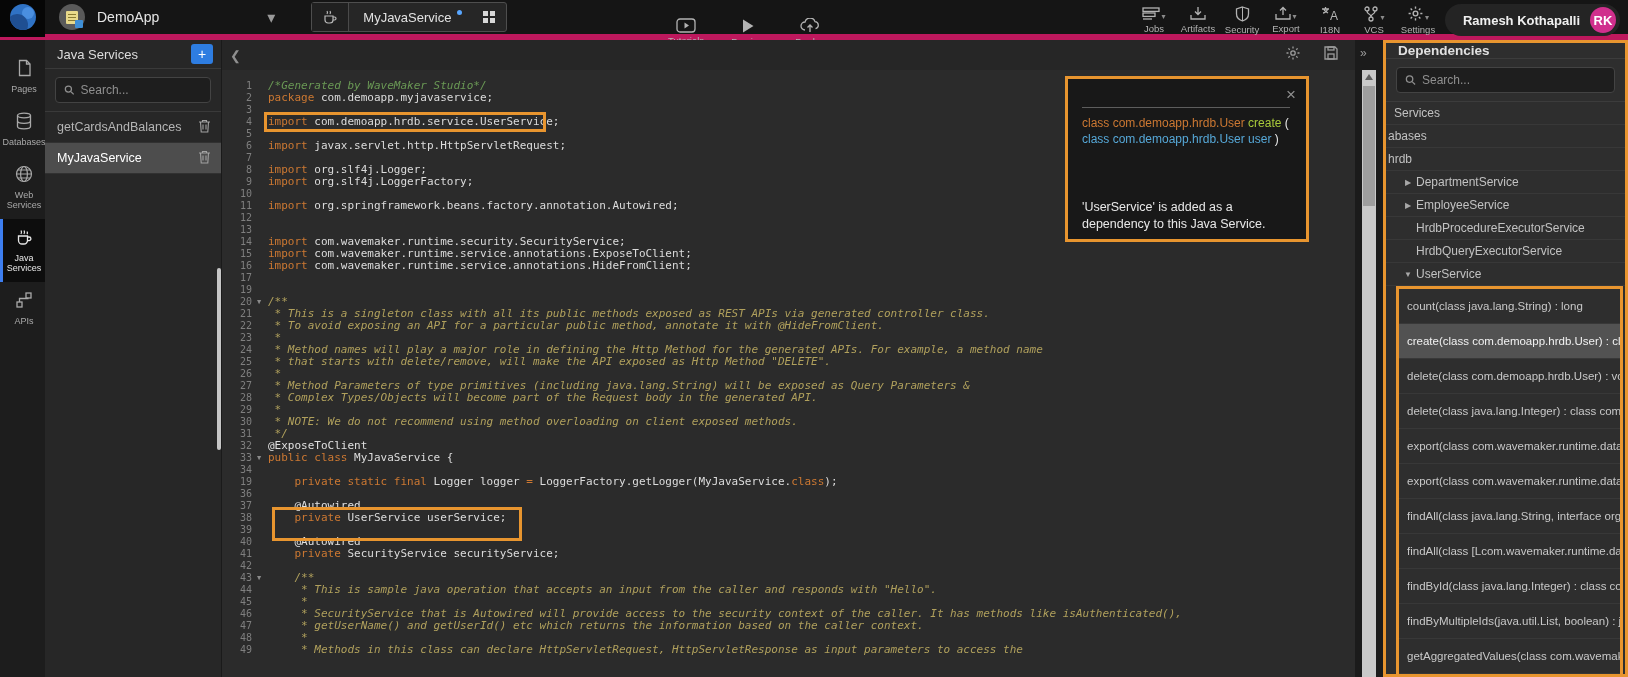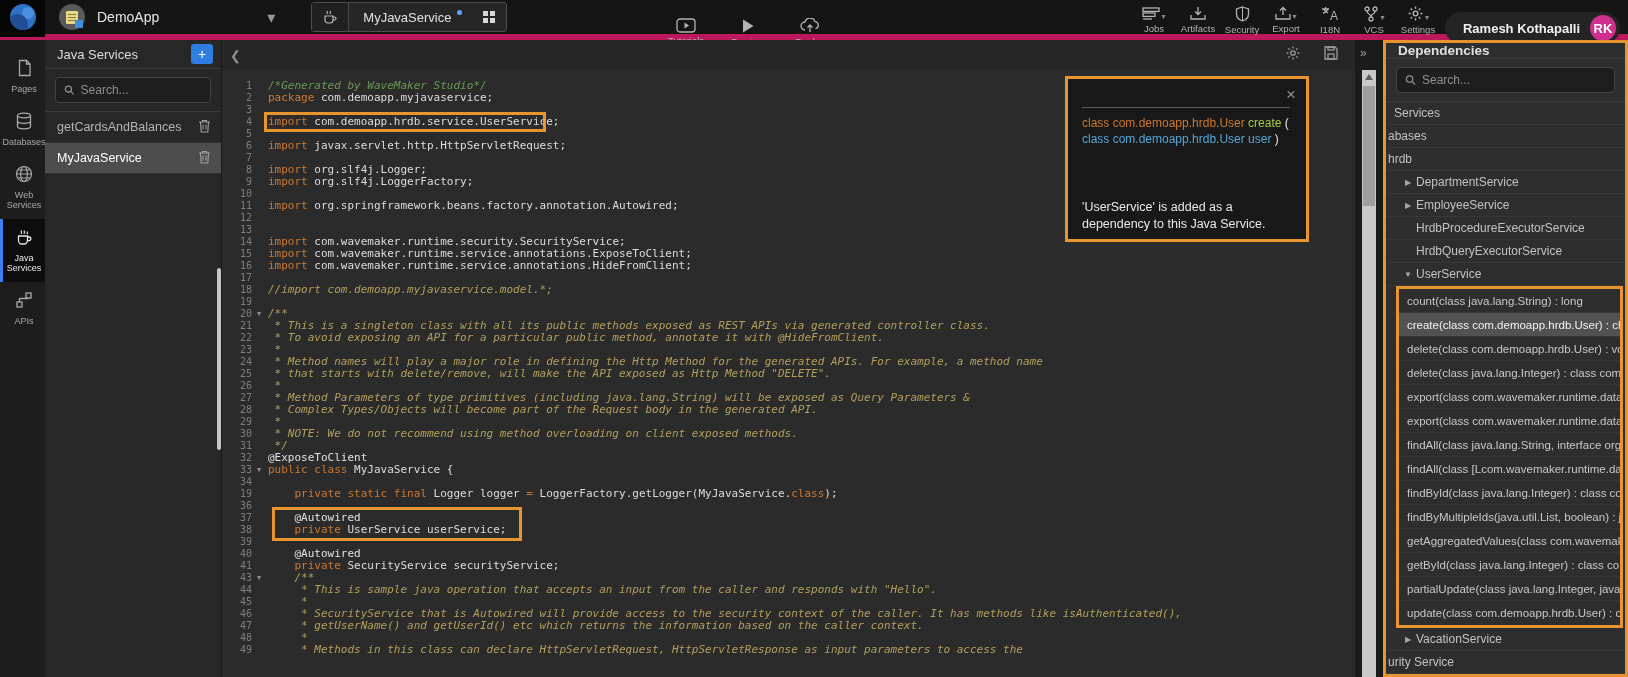--- a/index.html
+++ b/index.html
@@ -31,21 +31,21 @@
 
   .center-actions { position:absolute; left:668px; top:12px; height:40px; display:flex; gap:26px; }
   .tb-item { display:flex; flex-direction:column; align-items:center; justify-content:center; gap:2px; color:#b3b3b3; cursor:pointer; min-width:36px; }
   .tb-item svg { display:block; }
   .tb-item .lbl { font-size:9.5px; color:#b3b3b3; white-space:nowrap; }
 
   .right-actions { position:absolute; left:1136px; top:0; height:40px; display:flex; gap:8px; align-items:center; }
   .tb-item .iconrow { display:flex; align-items:flex-end; gap:1px; }
   .mini-chev { color:#8a8a8a; font-size:8px; line-height:8px; }
 
-  .user-pill { position:absolute; right:8px; top:4px; height:32px; background:#242424; border-radius:17px; display:flex; align-items:center; gap:10px; padding:0 4px 0 18px; cursor:pointer;margin-top:8px; }
+  .user-pill { position:absolute; right:8px; top:4px; height:32px; background:#242424; border-radius:17px; display:flex; align-items:center; gap:10px; padding:0 4px 0 18px; cursor:pointer; }
   .user-name { color:#f0f0f0; font-size:13px; font-weight:bold; }
   .avatar { width:26px; height:26px; border-radius:50%; color:#fff; font-size:13px; font-weight:bold; display:flex; align-items:center; justify-content:center; }
 
   
   .main { flex:1; display:flex; min-height:0; }
 
   
   .rail { width:45px; background:#1d1d1d; display:flex; flex-direction:column; padding-top:10px; flex:0 0 45px; }
   .rail-item { display:flex; flex-direction:column; align-items:center; gap:3px; padding:9px 19px; color:#a9a9a9; cursor:pointer; border-left:3px solid transparent; }
   .rail-item .rlbl { font-size:9px; text-align:center; line-height:10px; color:#a9a9a9; }
@@ -106,21 +106,21 @@
 
   
   .dep-panel { width:245px; flex:0 0 245px; background:#2e2e2e; border:3px solid #e8952f; display:flex; flex-direction:column; position:relative; overflow:hidden; }
   .dep-head { height:30px; display:flex; align-items:center; padding:0 12px; border-bottom:1px solid #3c3c3c; }
   .dep-title { color:#e0e0e0; font-size:13.5px; font-weight:bold; }
   .dep-search { padding:8px 10px; border-bottom:1px solid #3c3c3c; }
   .dep-tree { flex:1; position:relative; }
   .tree-row { height:23px; display:flex; align-items:center; border-bottom:1px solid #383838; color:#c2c2c2; font-size:12px; white-space:nowrap; overflow:hidden; cursor:pointer; }
   .tree-row .arr { width:16px; flex:0 0 16px; text-align:center; color:#a8a8a8; font-size:8px; }
   .methods-box { border:3px solid #e8952f; margin-left:10px; margin-right:2px; }
-  .m-row { height:24px; display:flex; align-items:center; padding-left:8px; border-bottom:1px solid #383838; color:#c8c8c8; font-size:11.5px; white-space:nowrap; overflow:hidden; cursor:pointer; }
+  .m-row { height:35px; display:flex; align-items:center; padding-left:8px; border-bottom:1px solid #383838; color:#c8c8c8; font-size:11.5px; white-space:nowrap; overflow:hidden; cursor:pointer; }
   .m-row:last-child { border-bottom:none; }
   .m-row.selected { background:#525252; color:#f2f2f2; }
 </style>
 </head>
 <body>
 
 <div class="app">
 
   <div class="topbar">
     <div class="logo-box">
@@ -388,21 +388,20 @@
           <div class="cl"><span class="ln">8</span><span class="fold"></span><span class="ct"><span class="tk-kw">import</span><span class="tk-pl"> org.slf4j.Logger;</span></span></div>
           <div class="cl"><span class="ln">9</span><span class="fold"></span><span class="ct"><span class="tk-kw">import</span><span class="tk-pl"> org.slf4j.LoggerFactory;</span></span></div>
           <div class="cl"><span class="ln">10</span><span class="fold"></span><span class="ct"></span></div>
           <div class="cl"><span class="ln">11</span><span class="fold"></span><span class="ct"><span class="tk-kw">import</span><span class="tk-pl"> org.springframework.beans.factory.annotation.Autowired;</span></span></div>
           <div class="cl"><span class="ln">12</span><span class="fold"></span><span class="ct"></span></div>
           <div class="cl"><span class="ln">13</span><span class="fold"></span><span class="ct"></span></div>
           <div class="cl"><span class="ln">14</span><span class="fold"></span><span class="ct"><span class="tk-kw">import</span><span class="tk-pl"> com.wavemaker.runtime.security.SecurityService;</span></span></div>
           <div class="cl"><span class="ln">15</span><span class="fold"></span><span class="ct"><span class="tk-kw">import</span><span class="tk-pl"> com.wavemaker.runtime.service.annotations.ExposeToClient;</span></span></div>
           <div class="cl"><span class="ln">16</span><span class="fold"></span><span class="ct"><span class="tk-kw">import</span><span class="tk-pl"> com.wavemaker.runtime.service.annotations.HideFromClient;</span></span></div>
           <div class="cl"><span class="ln">17</span><span class="fold"></span><span class="ct"></span></div>
-          <div class="cl"><span class="ln">18</span><span class="fold"></span><span class="ct"><span class="tk-dc">//import com.demoapp.myjavaservice.model.*;</span></span></div>
           <div class="cl"><span class="ln">19</span><span class="fold"></span><span class="ct"></span></div>
           <div class="cl"><span class="ln">20</span><span class="fold">▼</span><span class="ct"><span class="tk-dc">/**</span></span></div>
           <div class="cl"><span class="ln">21</span><span class="fold"></span><span class="ct"><span class="tk-dc"> * This is a singleton class with all its public methods exposed as REST APIs via generated controller class.</span></span></div>
           <div class="cl"><span class="ln">22</span><span class="fold"></span><span class="ct"><span class="tk-dc"> * To avoid exposing an API for a particular public method, annotate it with @HideFromClient.</span></span></div>
           <div class="cl"><span class="ln">23</span><span class="fold"></span><span class="ct"><span class="tk-dc"> *</span></span></div>
           <div class="cl"><span class="ln">24</span><span class="fold"></span><span class="ct"><span class="tk-dc"> * Method names will play a major role in defining the Http Method for the generated APIs. For example, a method name</span></span></div>
           <div class="cl"><span class="ln">25</span><span class="fold"></span><span class="ct"><span class="tk-dc"> * that starts with delete/remove, will make the API exposed as Http Method "DELETE".</span></span></div>
           <div class="cl"><span class="ln">26</span><span class="fold"></span><span class="ct"><span class="tk-dc"> *</span></span></div>
           <div class="cl"><span class="ln">27</span><span class="fold"></span><span class="ct"><span class="tk-dc"> * Method Parameters of type primitives (including java.lang.String) will be exposed as Query Parameters &amp;</span></span></div>
           <div class="cl"><span class="ln">28</span><span class="fold"></span><span class="ct"><span class="tk-dc"> * Complex Types/Objects will become part of the Request body in the generated API.</span></span></div>
@@ -412,20 +411,21 @@
           <div class="cl"><span class="ln">32</span><span class="fold"></span><span class="ct"><span class="tk-an">@ExposeToClient</span></span></div>
           <div class="cl"><span class="ln">33</span><span class="fold">▼</span><span class="ct"><span class="tk-kw">public class</span><span class="tk-pl"> MyJavaService {</span></span></div>
           <div class="cl"><span class="ln">34</span><span class="fold"></span><span class="ct"></span></div>
           <div class="cl"><span class="ln">19</span><span class="fold"></span><span class="ct"><span class="tk-pl">    </span><span class="tk-kw">private static final</span><span class="tk-pl"> Logger logger </span><span class="tk-kw">=</span><span class="tk-pl"> LoggerFactory.getLogger(MyJavaService.</span><span class="tk-kw">class</span><span class="tk-pl">);</span></span></div>
           <div class="cl"><span class="ln">36</span><span class="fold"></span><span class="ct"></span></div>
           <div class="cl"><span class="ln">37</span><span class="fold"></span><span class="ct"><span class="tk-an">    @Autowired</span></span></div>
           <div class="cl"><span class="ln">38</span><span class="fold"></span><span class="ct"><span class="tk-pl">    </span><span class="tk-kw">private</span><span class="tk-pl"> UserService userService;</span></span></div>
           <div class="cl"><span class="ln">39</span><span class="fold"></span><span class="ct"></span></div>
           <div class="cl"><span class="ln">40</span><span class="fold"></span><span class="ct"><span class="tk-an">    @Autowired</span></span></div>
           <div class="cl"><span class="ln">41</span><span class="fold"></span><span class="ct"><span class="tk-pl">    </span><span class="tk-kw">private</span><span class="tk-pl"> SecurityService securityService;</span></span></div>
+          <div class="cl"><span class="ln">42</span><span class="fold"></span><span class="ct"></span></div>
           <div class="cl"><span class="ln">43</span><span class="fold">▼</span><span class="ct"><span class="tk-dc">    /**</span></span></div>
           <div class="cl"><span class="ln">44</span><span class="fold"></span><span class="ct"><span class="tk-dc">     * This is sample java operation that accepts an input from the caller and responds with "Hello".</span></span></div>
           <div class="cl"><span class="ln">45</span><span class="fold"></span><span class="ct"><span class="tk-dc">     *</span></span></div>
           <div class="cl"><span class="ln">46</span><span class="fold"></span><span class="ct"><span class="tk-dc">     * SecurityService that is Autowired will provide access to the security context of the caller. It has methods like isAuthenticated(),</span></span></div>
           <div class="cl"><span class="ln">47</span><span class="fold"></span><span class="ct"><span class="tk-dc">     * getUserName() and getUserId() etc which returns the information based on the caller context.</span></span></div>
           <div class="cl"><span class="ln">48</span><span class="fold"></span><span class="ct"><span class="tk-dc">     *</span></span></div>
           <div class="cl"><span class="ln">49</span><span class="fold"></span><span class="ct"><span class="tk-dc">     * Methods in this class can declare HttpServletRequest, HttpServletResponse as input parameters to access the</span></span></div>
           <div class="hl-box" style="top: 42px; left: 42px; width: 282px; height: 20px;"></div>
           <div class="hl-box" style="top: 437px; left: 50px; width: 250px; height: 34px;"></div>
         </div>

